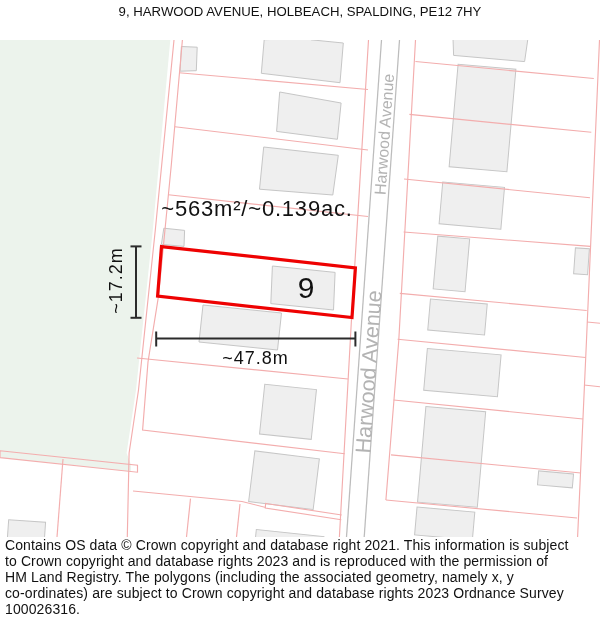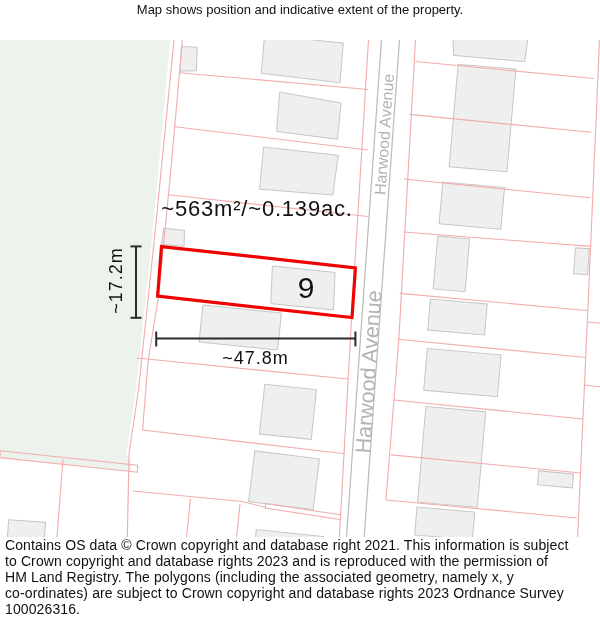--- a/index.html
+++ b/index.html
@@ -7,22 +7,22 @@
   .hdr{position:absolute;top:0;left:0;width:600px;height:40px;text-align:center;color:#111;}
   .hdr .l1{font-size:13.2px;padding-top:4px;}
   .hdr .l2{font-size:13px;padding-top:2px;}
   .ftr{position:absolute;top:537px;left:0;width:600px;color:#111;font-size:14px;line-height:16px;padding-left:5px;letter-spacing:0.11px;}
   svg{position:absolute;top:40px;left:0;}
 </style>
 </head>
 <body>
 
 <div class="hdr">
+    <div class="l1">9, HARWOOD AVENUE, HOLBEACH, SPALDING, PE12 7HY</div>
 
-<div class="l2">Map shows position and indicative extent of the property.</div>
   </div>
 
 <svg width="600" height="497" viewBox="0 0 600 497">
 
 <polygon points="0,0 170.3,0 152.8,190 136,350 126.6,413 130.9,424.4 0,410.7" fill="#ecf3ec" stroke="none"></polygon>
 
 <polygon points="0,410.7 131,424.6 131,431.5 0,417.6" fill="#ecf3ec" stroke="none"></polygon>
 
 <polygon points="0,410.7 137.5,425.3 137.5,432.2 0,417.6" fill="none" stroke="#f3adad" stroke-width="1.15"></polygon>
 <g fill="#efefef" stroke="#c6c6c6" stroke-width="1">

